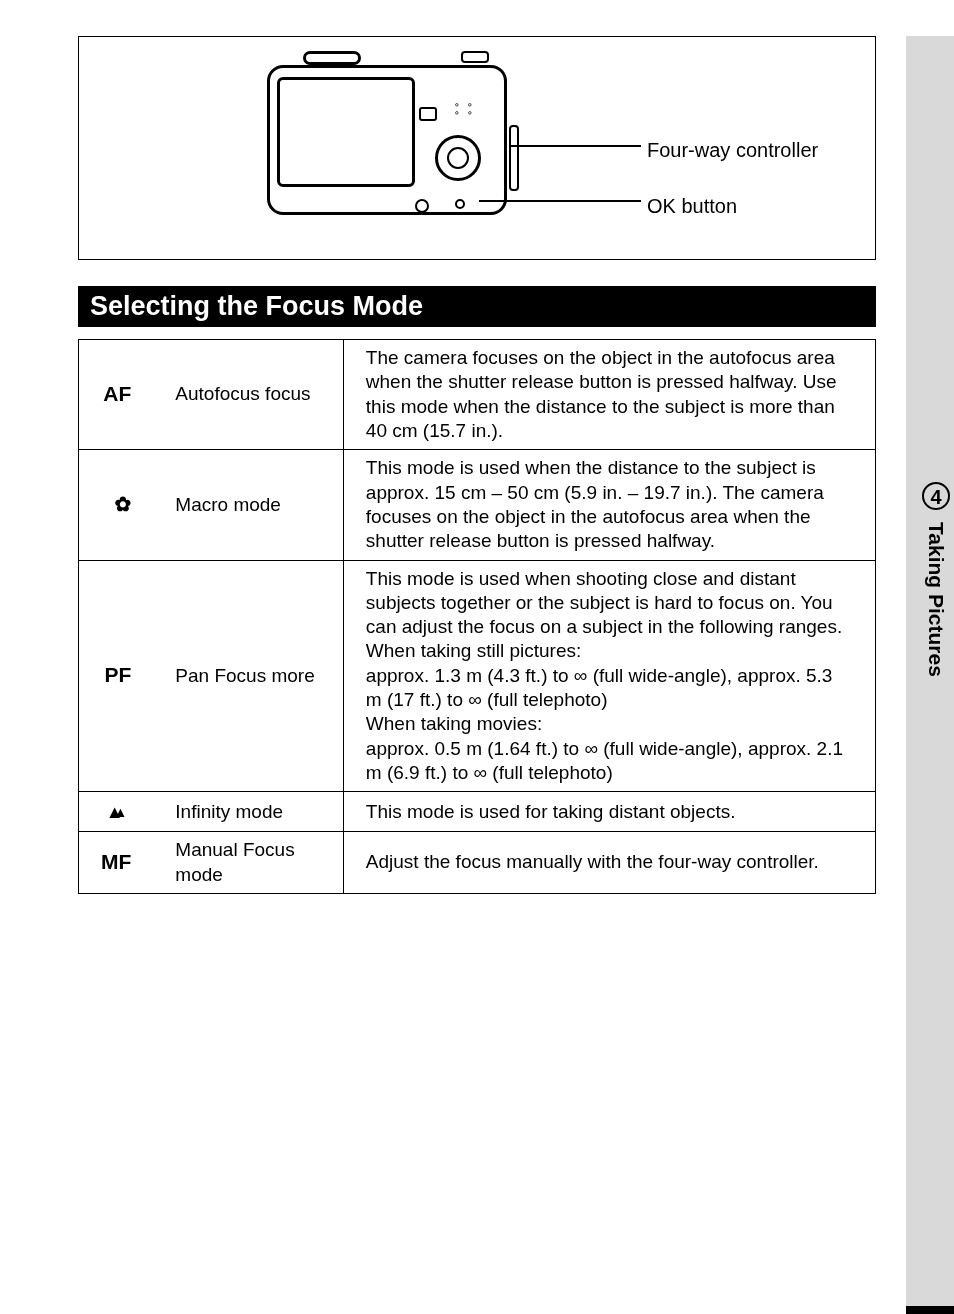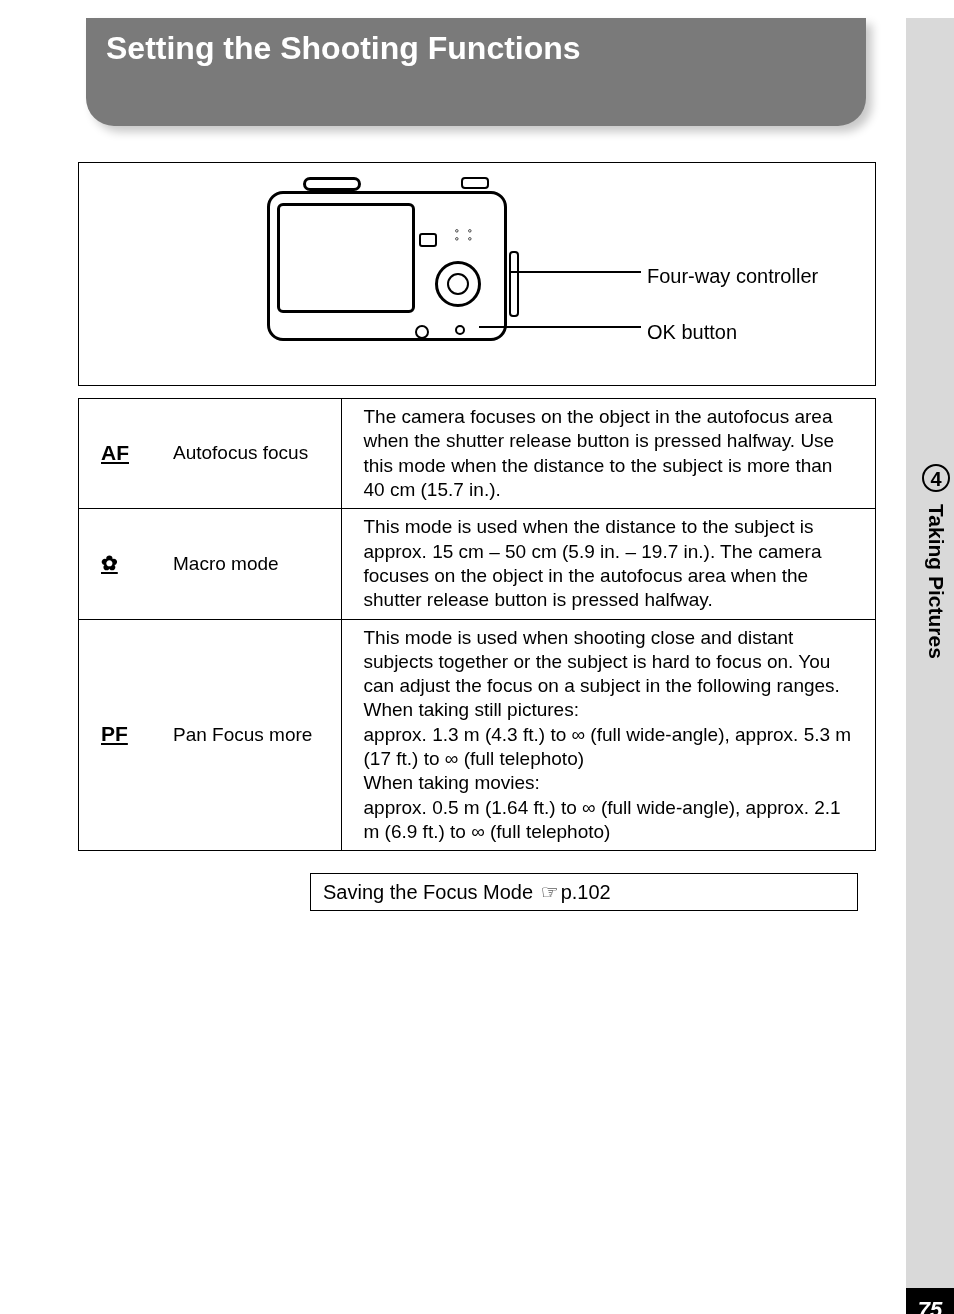--- a/index.html
+++ b/index.html
@@ -69,21 +69,21 @@
     border-collapse: collapse;
     margin-top: 12px;
     font-size: 19px;
   }
   table.modes td {
     border: 1.5px solid #000;
     padding: 6px 22px;
     vertical-align: middle;
     line-height: 1.28;
   }
-  table.modes td.sym { width: 62px; text-align: left; font-weight: bold; font-size: 21px; text-decoration: underline; }
+  table.modes td.sym { width: 62px; text-align: right; font-weight: bold; font-size: 21px; }
   table.modes td.name { width: 190px; border-left:none; }
   table.modes td.sym { border-right:none; }
 
   .ref-box {
     margin-top: 22px;
     margin-left: 232px;
     width: 548px;
     border: 1.5px solid #000;
     padding: 6px 12px;
     font-size: 20px;
@@ -135,23 +135,20 @@
   .icon-pointer::before { content:"\261E"; font-size:20px; }
 </style>
 </head>
 <body>
 
 <div class="page">
   <div class="gutter"></div>
 
   <div class="content">
 
-    <div class="title-banner">
-      <h1>Setting the Shooting Functions</h1>
-    </div>
 
     <div class="diagram-box">
       <div class="camera-ill">
         <div class="camera-rect"></div>
         <div class="lcd"></div>
         <div class="shutter"></div>
         <div class="small-rect"></div>
         <div class="square-btn"></div>
         <div class="dots">∘ ∘<br>∘ ∘</div>
         <div class="dpad-outer"></div>
@@ -159,20 +156,21 @@
         <div class="circle-l"></div>
         <div class="circle-r"></div>
         <div class="side-bar"></div>
       </div>
       <div class="lead1"></div>
       <div class="lead-text1">Four-way controller</div>
       <div class="lead2"></div>
       <div class="lead-text2">OK button</div>
     </div>
 
+    <div class="section-bar">Selecting the Focus Mode</div>
 
     <table class="modes">
       <tbody>
           <tr>
         <td class="sym">AF</td>
         <td class="name">Autofocus focus</td>
         <td>The camera focuses on the object in the autofocus area when the shutter release button is pressed halfway. Use this mode when the distance to the subject is more than 40 cm (15.7 in.).</td>
       </tr>
       <tr>
         <td class="sym"><span class="icon-flower"></span></td>
@@ -181,27 +179,33 @@
       </tr>
       <tr>
         <td class="sym">PF</td>
         <td class="name">Pan Focus more</td>
         <td style="white-space:pre-line;margin-left:28px;">This mode is used when shooting close and distant subjects together or the subject is hard to focus on. You can adjust the focus on a subject in the following ranges.
 When taking still pictures:
 approx. 1.3 m (4.3 ft.) to ∞ (full wide-angle), approx. 5.3 m (17 ft.) to ∞ (full telephoto)
 When taking movies:
 approx. 0.5 m (1.64 ft.) to ∞ (full wide-angle), approx. 2.1 m (6.9 ft.) to ∞ (full telephoto)</td>
       </tr>
+      <tr>
+        <td class="sym"><span class="icon-mountain"></span></td>
+        <td class="name">Infinity mode</td>
+        <td>This mode is used for taking distant objects.</td>
+      </tr>
+      <tr>
+        <td class="sym">MF</td>
+        <td class="name">Manual Focus mode</td>
+        <td>Adjust the focus manually with the four-way controller.</td>
+      </tr>
     </tbody>
       </table>
 
-    <div class="ref-box">
-      <span>Saving the Focus Mode</span>
-      <span class="icon-pointer" style="margin:0 2px;"></span><span>p.102</span>
-    </div>
 
   </div>
 
   <div class="side-num-wrap">
     <span class="side-num">4</span>
   </div>
   <div class="side-label">Taking Pictures</div>
 
   <div class="page-num">75</div>
 </div>

